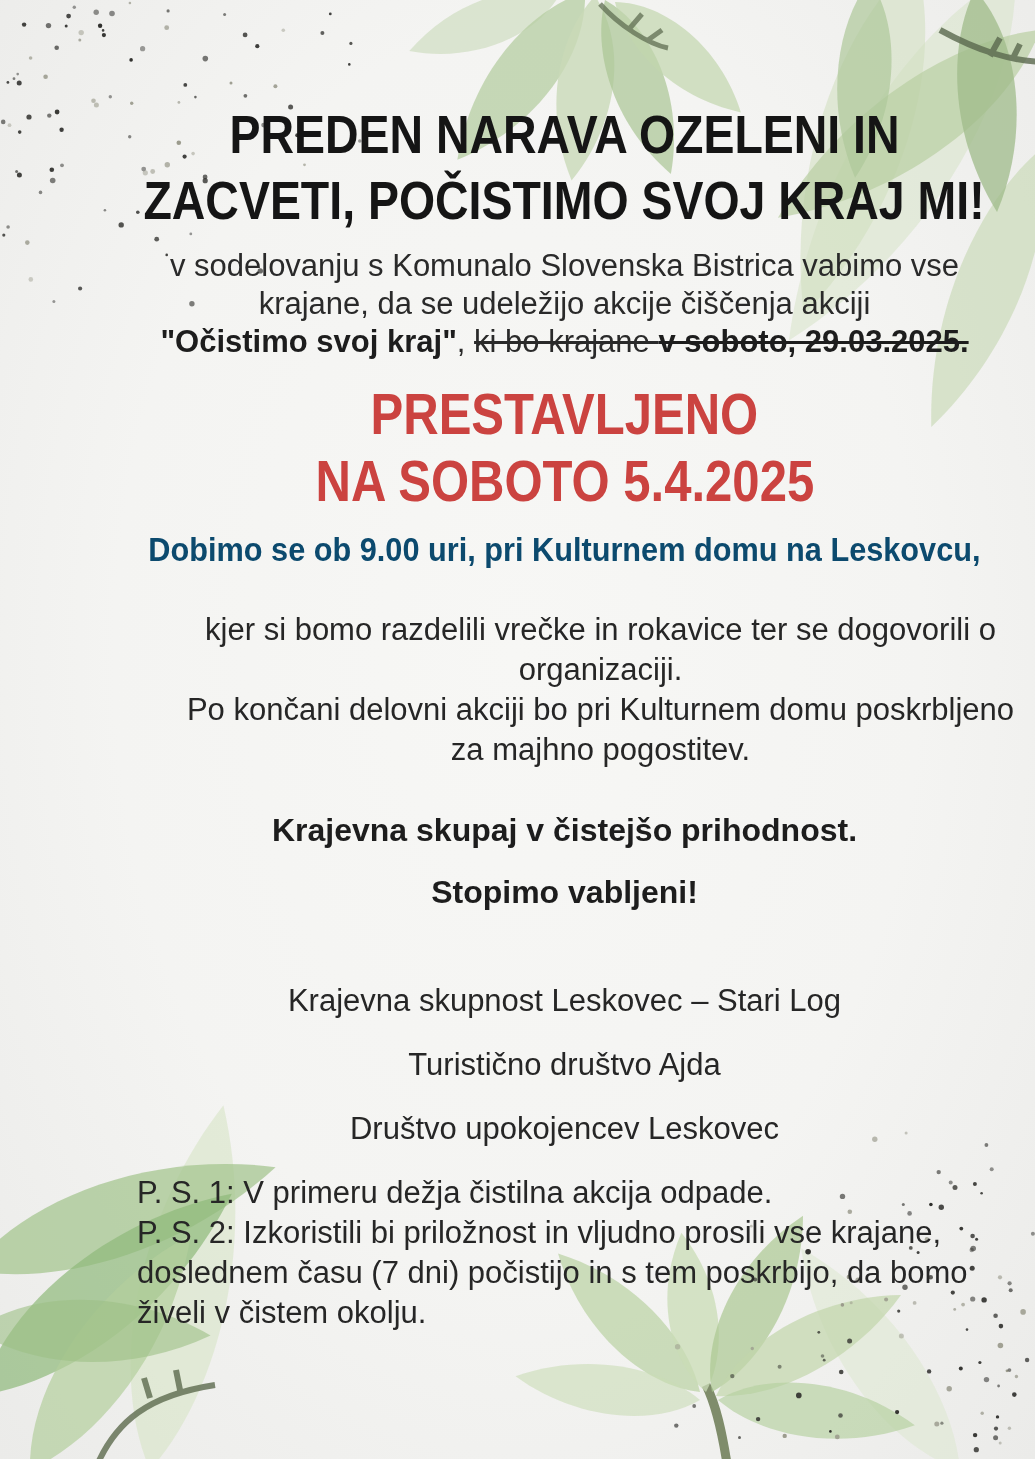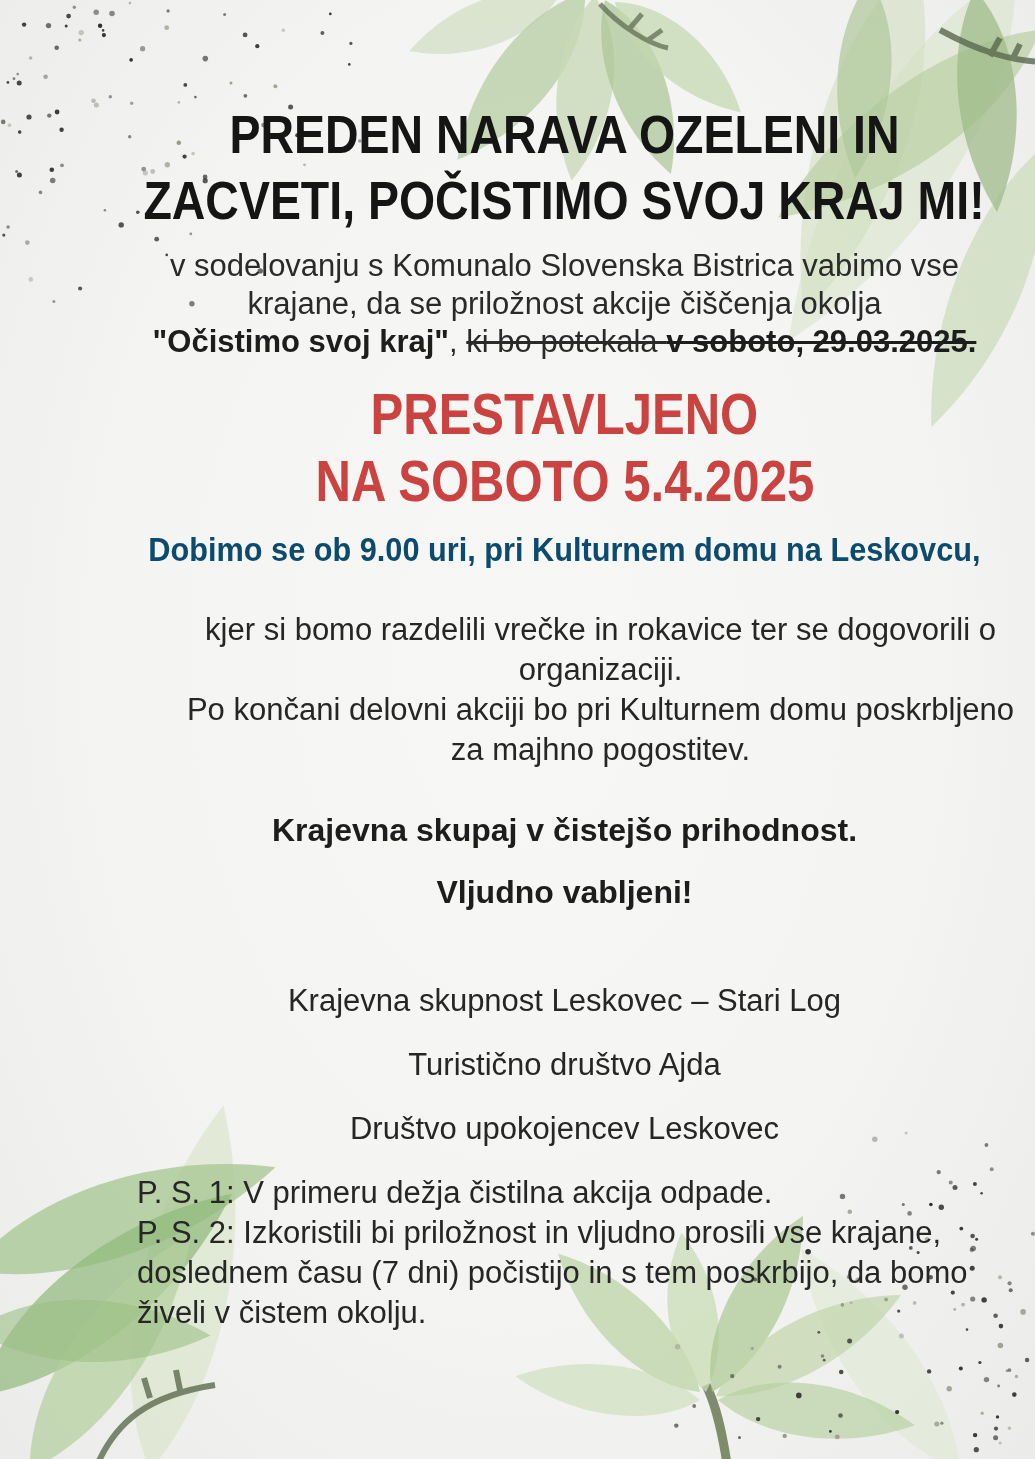--- a/index.html
+++ b/index.html
@@ -276,22 +276,22 @@
 
 <div class="content">
 
   <div class="block title-block">
     <span class="line"><span class="cond">PREDEN NARAVA OZELENI IN</span></span>
     <span class="line"><span class="cond">ZACVETI, POČISTIMO SVOJ KRAJ MI!</span></span>
   </div>
 
   <div class="block intro-block">
     <span class="line"><span class="nowrap">v sodelovanju s Komunalo Slovenska Bistrica vabimo vse</span></span>
-    <span class="line"><span class="nowrap">krajane, da se priložnost akcije čiščenja okolja</span></span>
-    <span class="line strike-line"><span class="nowrap"><span class="bold">"Očistimo svoj kraj"</span><span>, </span><span class="strike">ki bo potekala </span><span class="strike bold">v soboto, 29.03.2025.</span></span></span>
+    <span class="line"><span class="nowrap">krajane, da se udeležijo akcije čiščenja akciji</span></span>
+    <span class="line strike-line"><span class="nowrap"><span class="bold">"Očistimo svoj kraj"</span><span>, </span><span class="strike">ki bo krajane </span><span class="strike bold">v soboto, 29.03.2025.</span></span></span>
   </div>
 
   <div class="block red-block">
     <span class="line"><span class="cond">PRESTAVLJENO</span></span>
     <span class="line"><span class="cond">NA SOBOTO 5.4.2025</span></span>
   </div>
 
   <div class="block meeting-block">
     <span class="cond93">Dobimo se ob 9.00 uri, pri Kulturnem domu na Leskovcu,</span>
   </div>
@@ -301,21 +301,21 @@
     <span class="line"><span class="nowrap">organizaciji.</span></span>
     <span class="line"><span class="nowrap">Po končani delovni akciji bo pri Kulturnem domu poskrbljeno</span></span>
     <span class="line"><span class="nowrap">za majhno pogostitev.</span></span>
   </div>
 
   <div class="block slogan-block">
     <span class="nowrap">Krajevna skupaj v čistejšo prihodnost.</span>
   </div>
 
   <div class="block invitation-block">
-    <span class="nowrap">Vljudno vabljeni!</span>
+    <span class="nowrap">Stopimo vabljeni!</span>
   </div>
 
   <div class="block organizers-block">
     <span class="line org-line">Krajevna skupnost Leskovec – Stari Log</span>
     <span class="line org-line">Turistično društvo Ajda</span>
     <span class="line org-line">Društvo upokojencev Leskovec</span>
   </div>
 
   <div class="block ps-block">
     <span class="ps-line">P. S. 1: V primeru dežja čistilna akcija odpade.</span>

